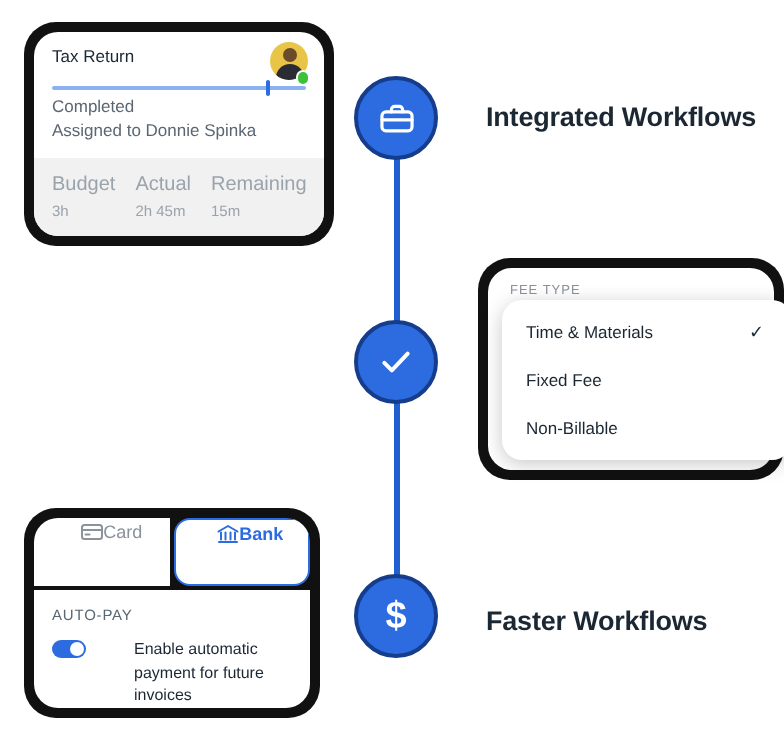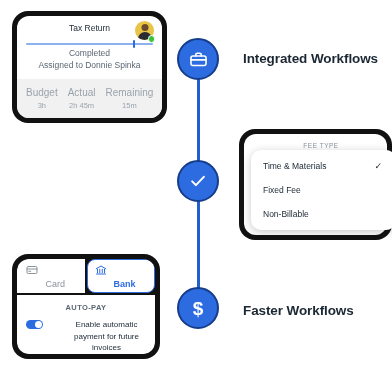--- a/index.html
+++ b/index.html
@@ -67,21 +67,20 @@
   #label-billing   { left: 33px;  top: 176px; }
   #label-payments  { left: 243px; top: 303px; }
 
   
   .shell {
     position: absolute;
     background: #111111;
     border-radius: 16px;
     padding: 5px;
     box-sizing: border-box;
-    text-align: center;
   }
 
   
   #task-card {
     left: 12px;
     top: 11px;
     width: 155px;
     height: 112px;
   }
   .task-inner {
@@ -261,21 +260,21 @@
   }
   .pay-tabs {
     display: flex;
     gap: 2px;
     height: 40px;
   }
   .pay-tab {
     flex: 1;
     background: #ffffff;
     display: flex;
-    flex-direction: column;
+    flex-direction: row;
     justify-content: center;
     padding-left: 9px;
     box-sizing: border-box;
   }
   .pay-tab.first { border-radius: 10px 0 0 0; }
   .pay-tab.selected {
     border: 1.5px solid #2c6ce0;
     border-radius: 8px;
     padding-left: 7.5px;
   }
@@ -290,21 +289,20 @@
     flex: 1;
     background: #ffffff;
     border-radius: 0 0 10px 10px;
     padding: 8px 9px 0 9px;
     box-sizing: border-box;
   }
   .autopay-title {
     font-size: 7.5px;
     letter-spacing: 0.4px;
     color: #5a6672;
-    font-weight: bold;
   }
   .autopay-row {
     display: flex;
     align-items: flex-start;
     gap: 24px;
     margin-top: 7px;
   }
   .toggle {
     width: 17px;
     height: 9px;

